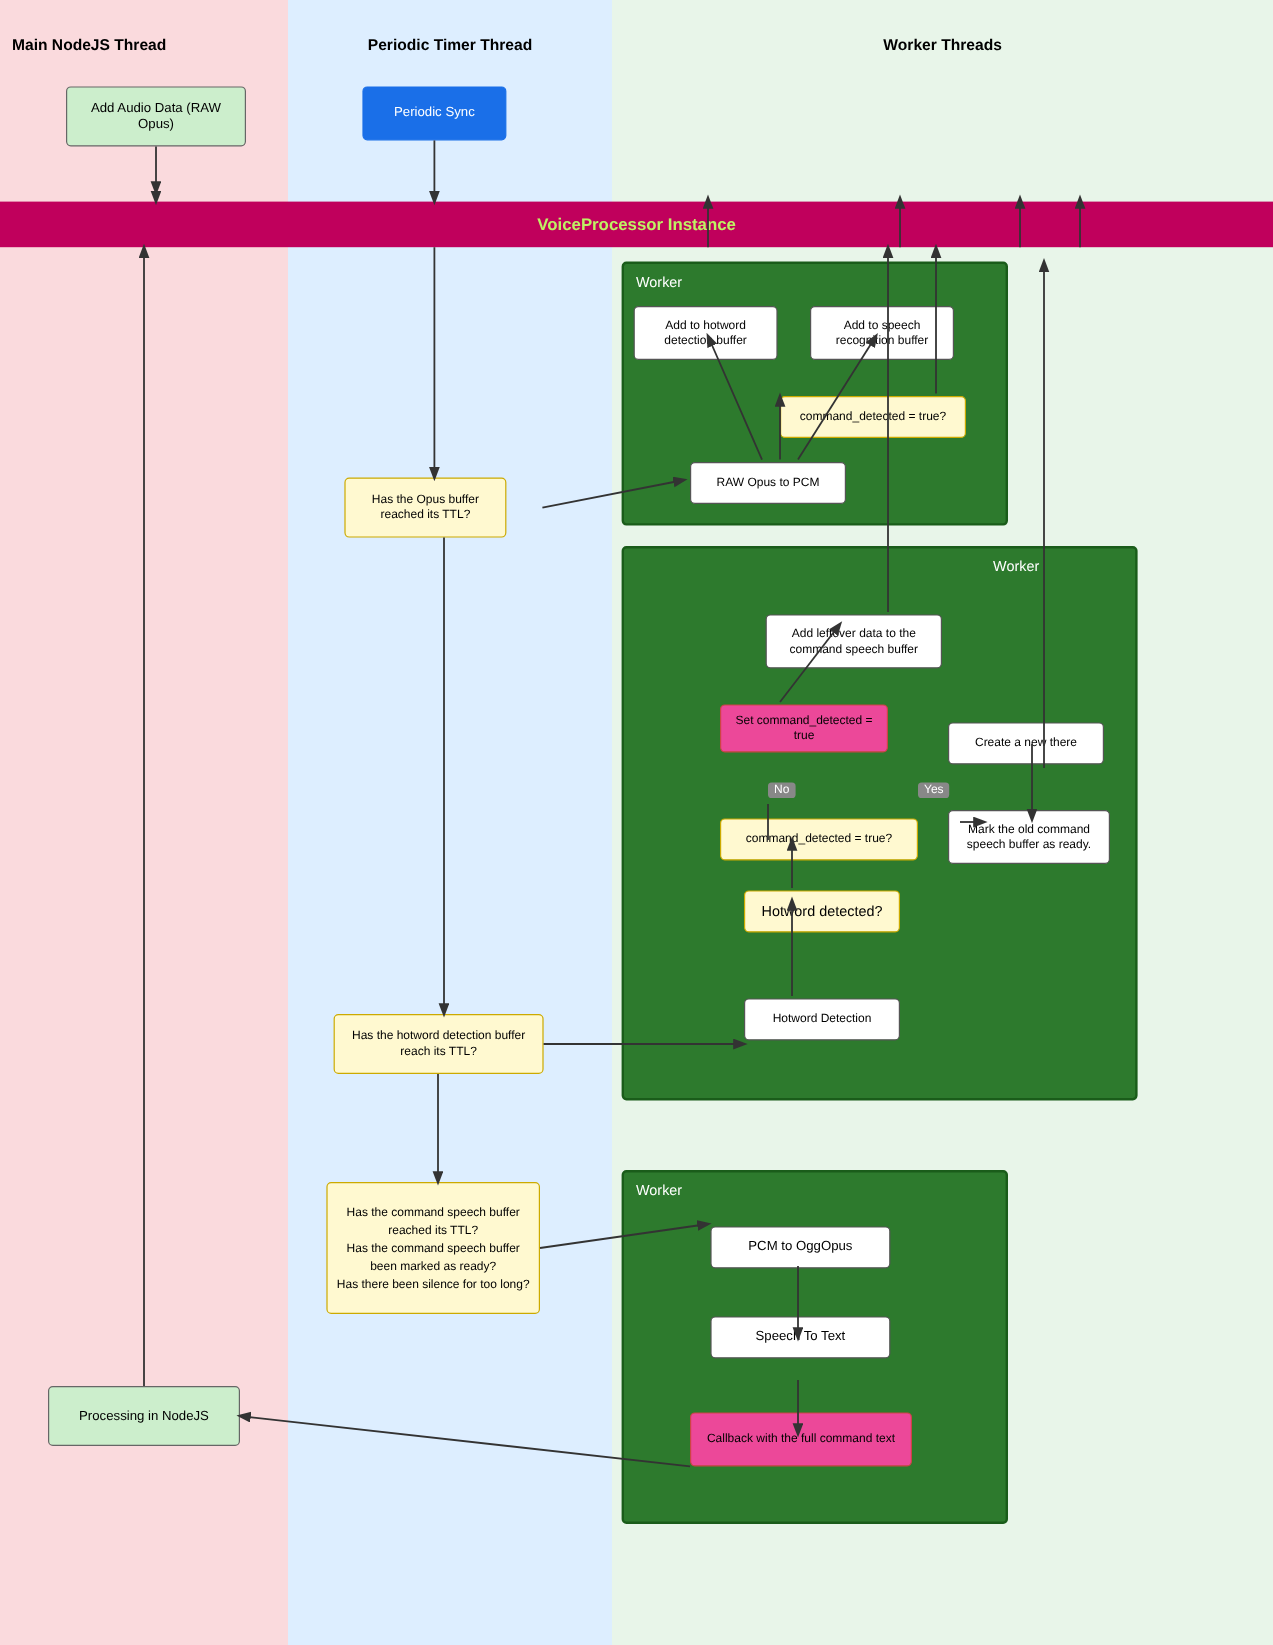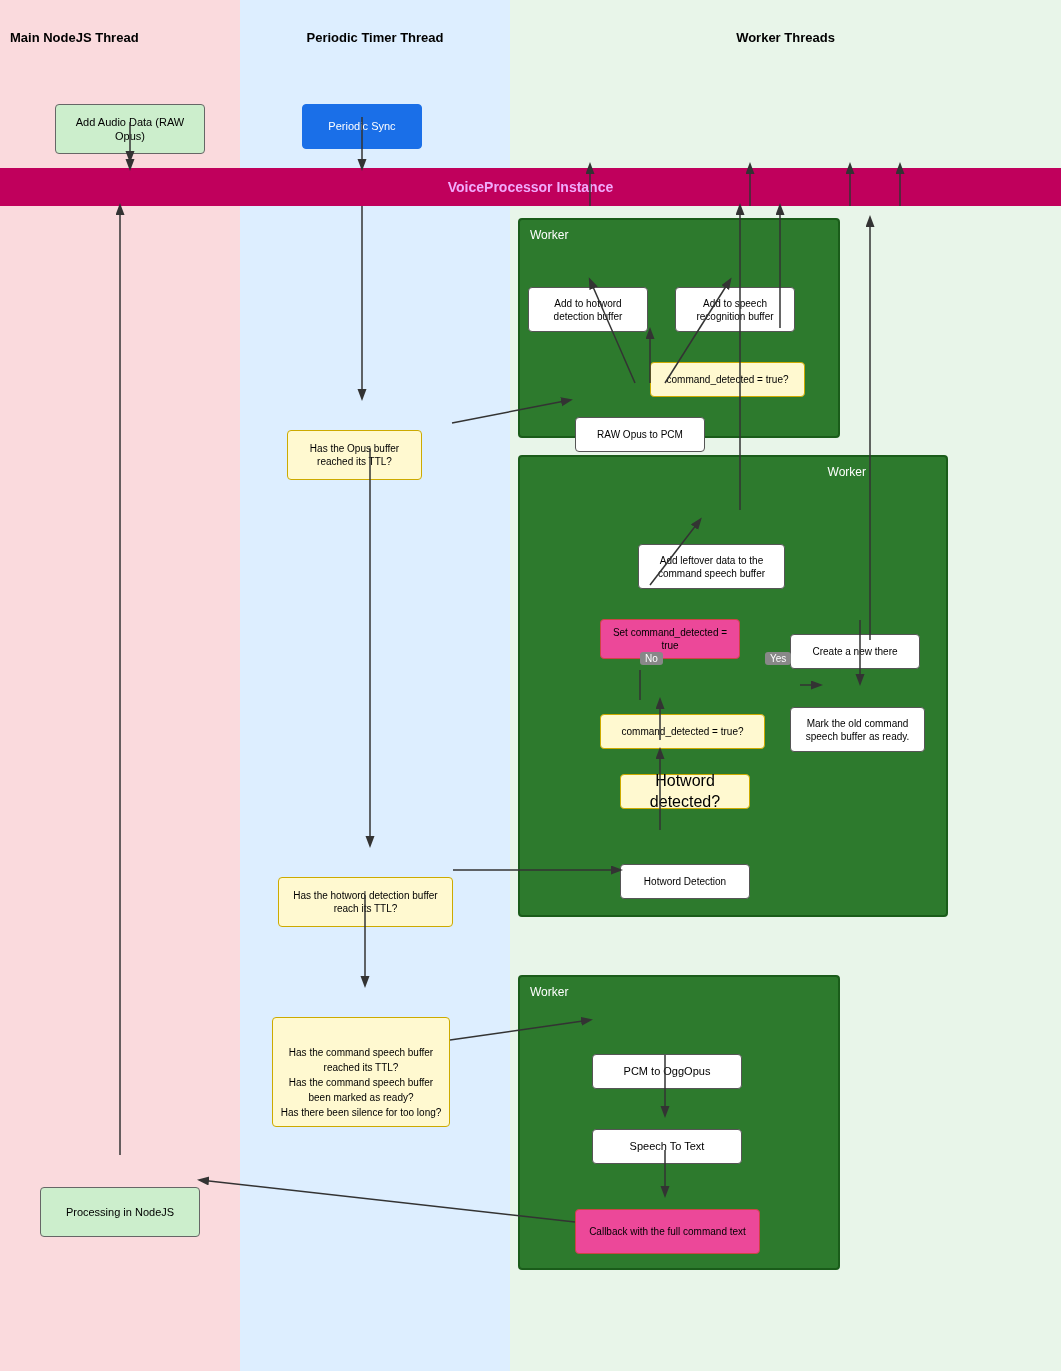--- a/index.html
+++ b/index.html
@@ -46,39 +46,38 @@
     
     .voice-processor-bar {
       position: absolute;
       left: 0;
       width: 100%;
       height: 38px;
       background: #c0005c;
       display: flex;
       align-items: center;
       justify-content: center;
-      color: #f0abfc;
+      color: #bef264;
       font-size: 14px;
       font-weight: bold;
       z-index: 10;
       top: 168px;
     }
 
     
     .box {
       position: absolute;
       border: 1px solid #333;
       border-radius: 4px;
       display: flex;
       align-items: center;
       justify-content: center;
       text-align: center;
       padding: 6px;
       line-height: 1.3;
-      margin-top: 32px;
     }
 
     .box-light-green {
       background: #cceecc;
       border-color: #666;
     }
 
     .box-blue {
       background: #1a6fe8;
       color: white;
@@ -190,30 +189,30 @@
     <div class="box box-pink" style="left:80px;top:130px;width:140px;height:40px;font-size:10px;">Set command_detected = true</div>
 
     <div class="box box-white" style="left:270px;top:145px;width:130px;height:35px;font-size:10px;">Create a new there</div>
 
     <div class="badge-no" style="left:120px;top:195px;">No</div>
 
     <div class="badge-yes" style="left:245px;top:195px;">Yes</div>
 
     <div class="box box-yellow" style="left:80px;top:225px;width:165px;height:35px;font-size:10px;">command_detected = true?</div>
 
-    <div class="box box-yellow" style="left:100px;top:285px;width:130px;height:35px;font-size:16px;">Hotword detected?</div>
+    <div class="box box-yellow" style="left:100px;top:285px;width:130px;height:35px;font-size:12px;">Hotword detected?</div>
 
     <div class="box box-white" style="left:100px;top:375px;width:130px;height:35px;font-size:10px;">Hotword Detection</div>
 
     <div class="box box-white" style="left:270px;top:218px;width:135px;height:45px;font-size:10px;">Mark the old command speech buffer as ready.</div>
   </div>
 
   <div class="box box-yellow" style="left:278px;top:845px;width:175px;height:50px;font-size:10px;">Has the hotword detection buffer reach its TTL?</div>
 
-  <div class="box box-yellow" style="left:272px;top:985px;width:178px;height:110px;font-size:10px;align-items:flex-end;">
+  <div class="box box-yellow" style="left:272px;top:985px;width:178px;height:110px;font-size:10px;">
     <div style="text-align:center;line-height:1.5;">
       <div style="white-space:pre-wrap;">Has the command speech buffer reached its TTL?
 Has the command speech buffer been marked as ready?
 Has there been silence for too long?</div>
     </div>
   </div>
 
   <div class="worker-panel" style="left:518px;top:975px;width:322px;height:295px;">
     <div class="worker-label" style="left:10px;">Worker</div>
 

